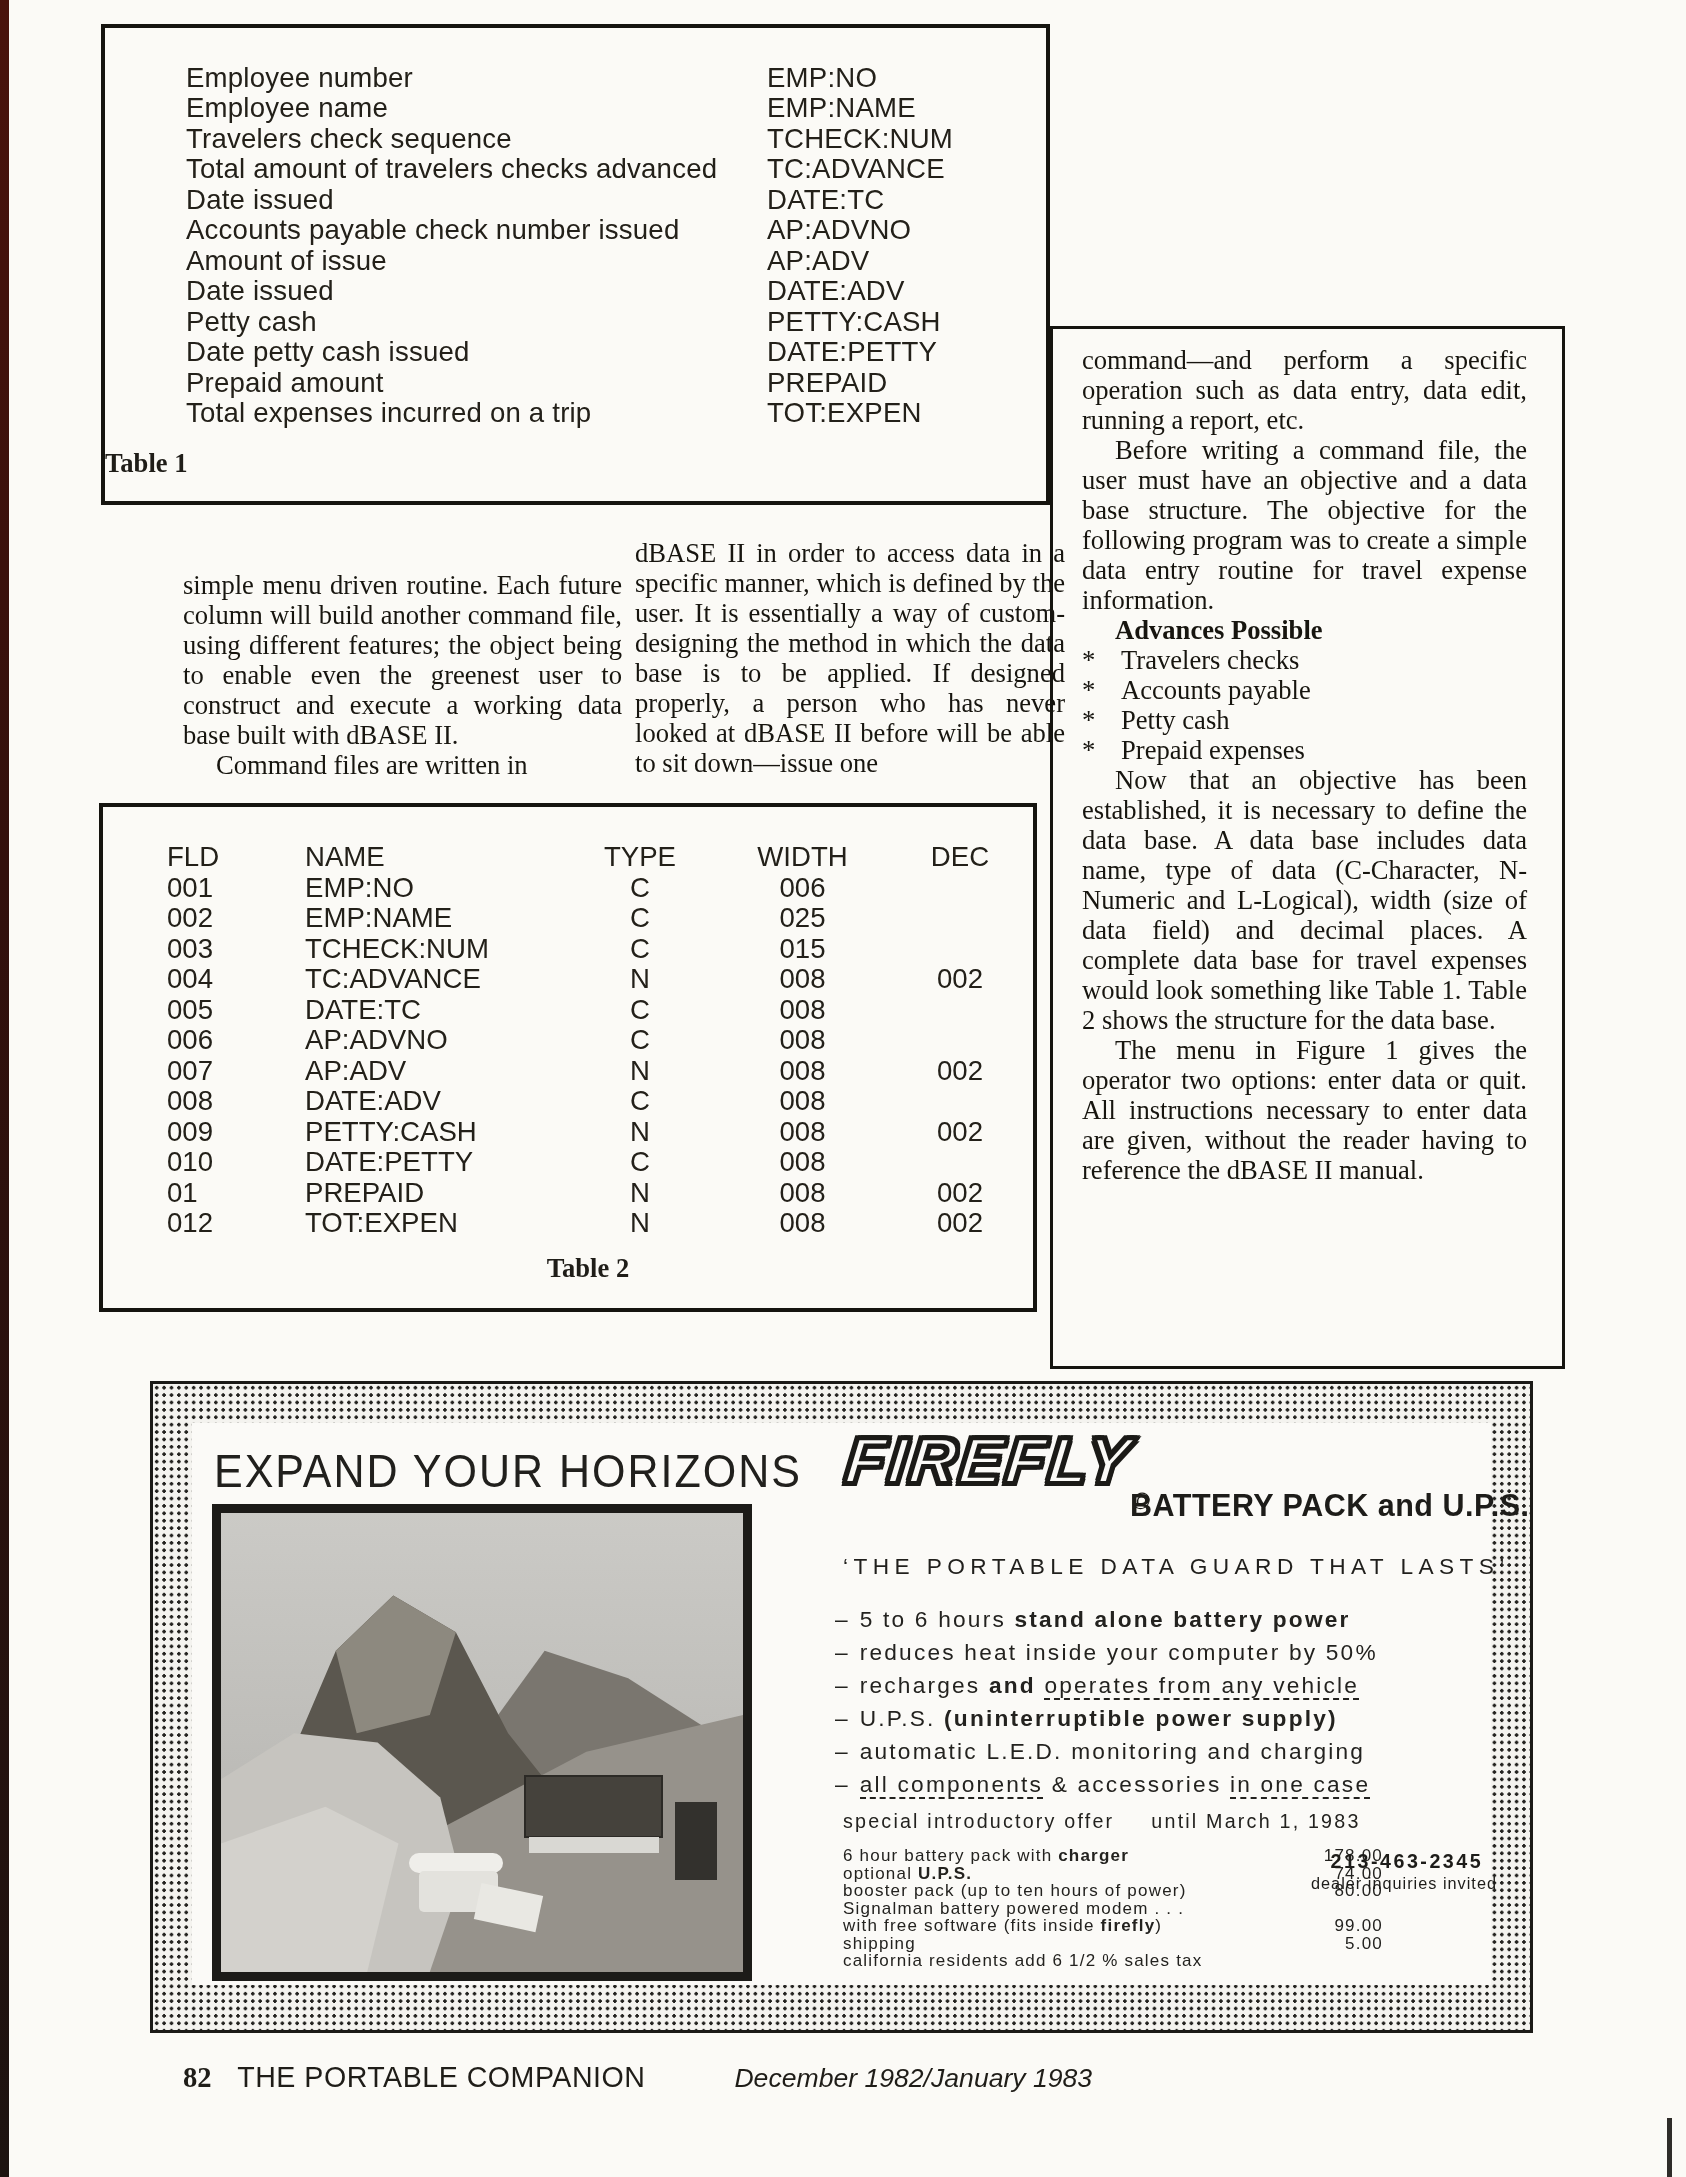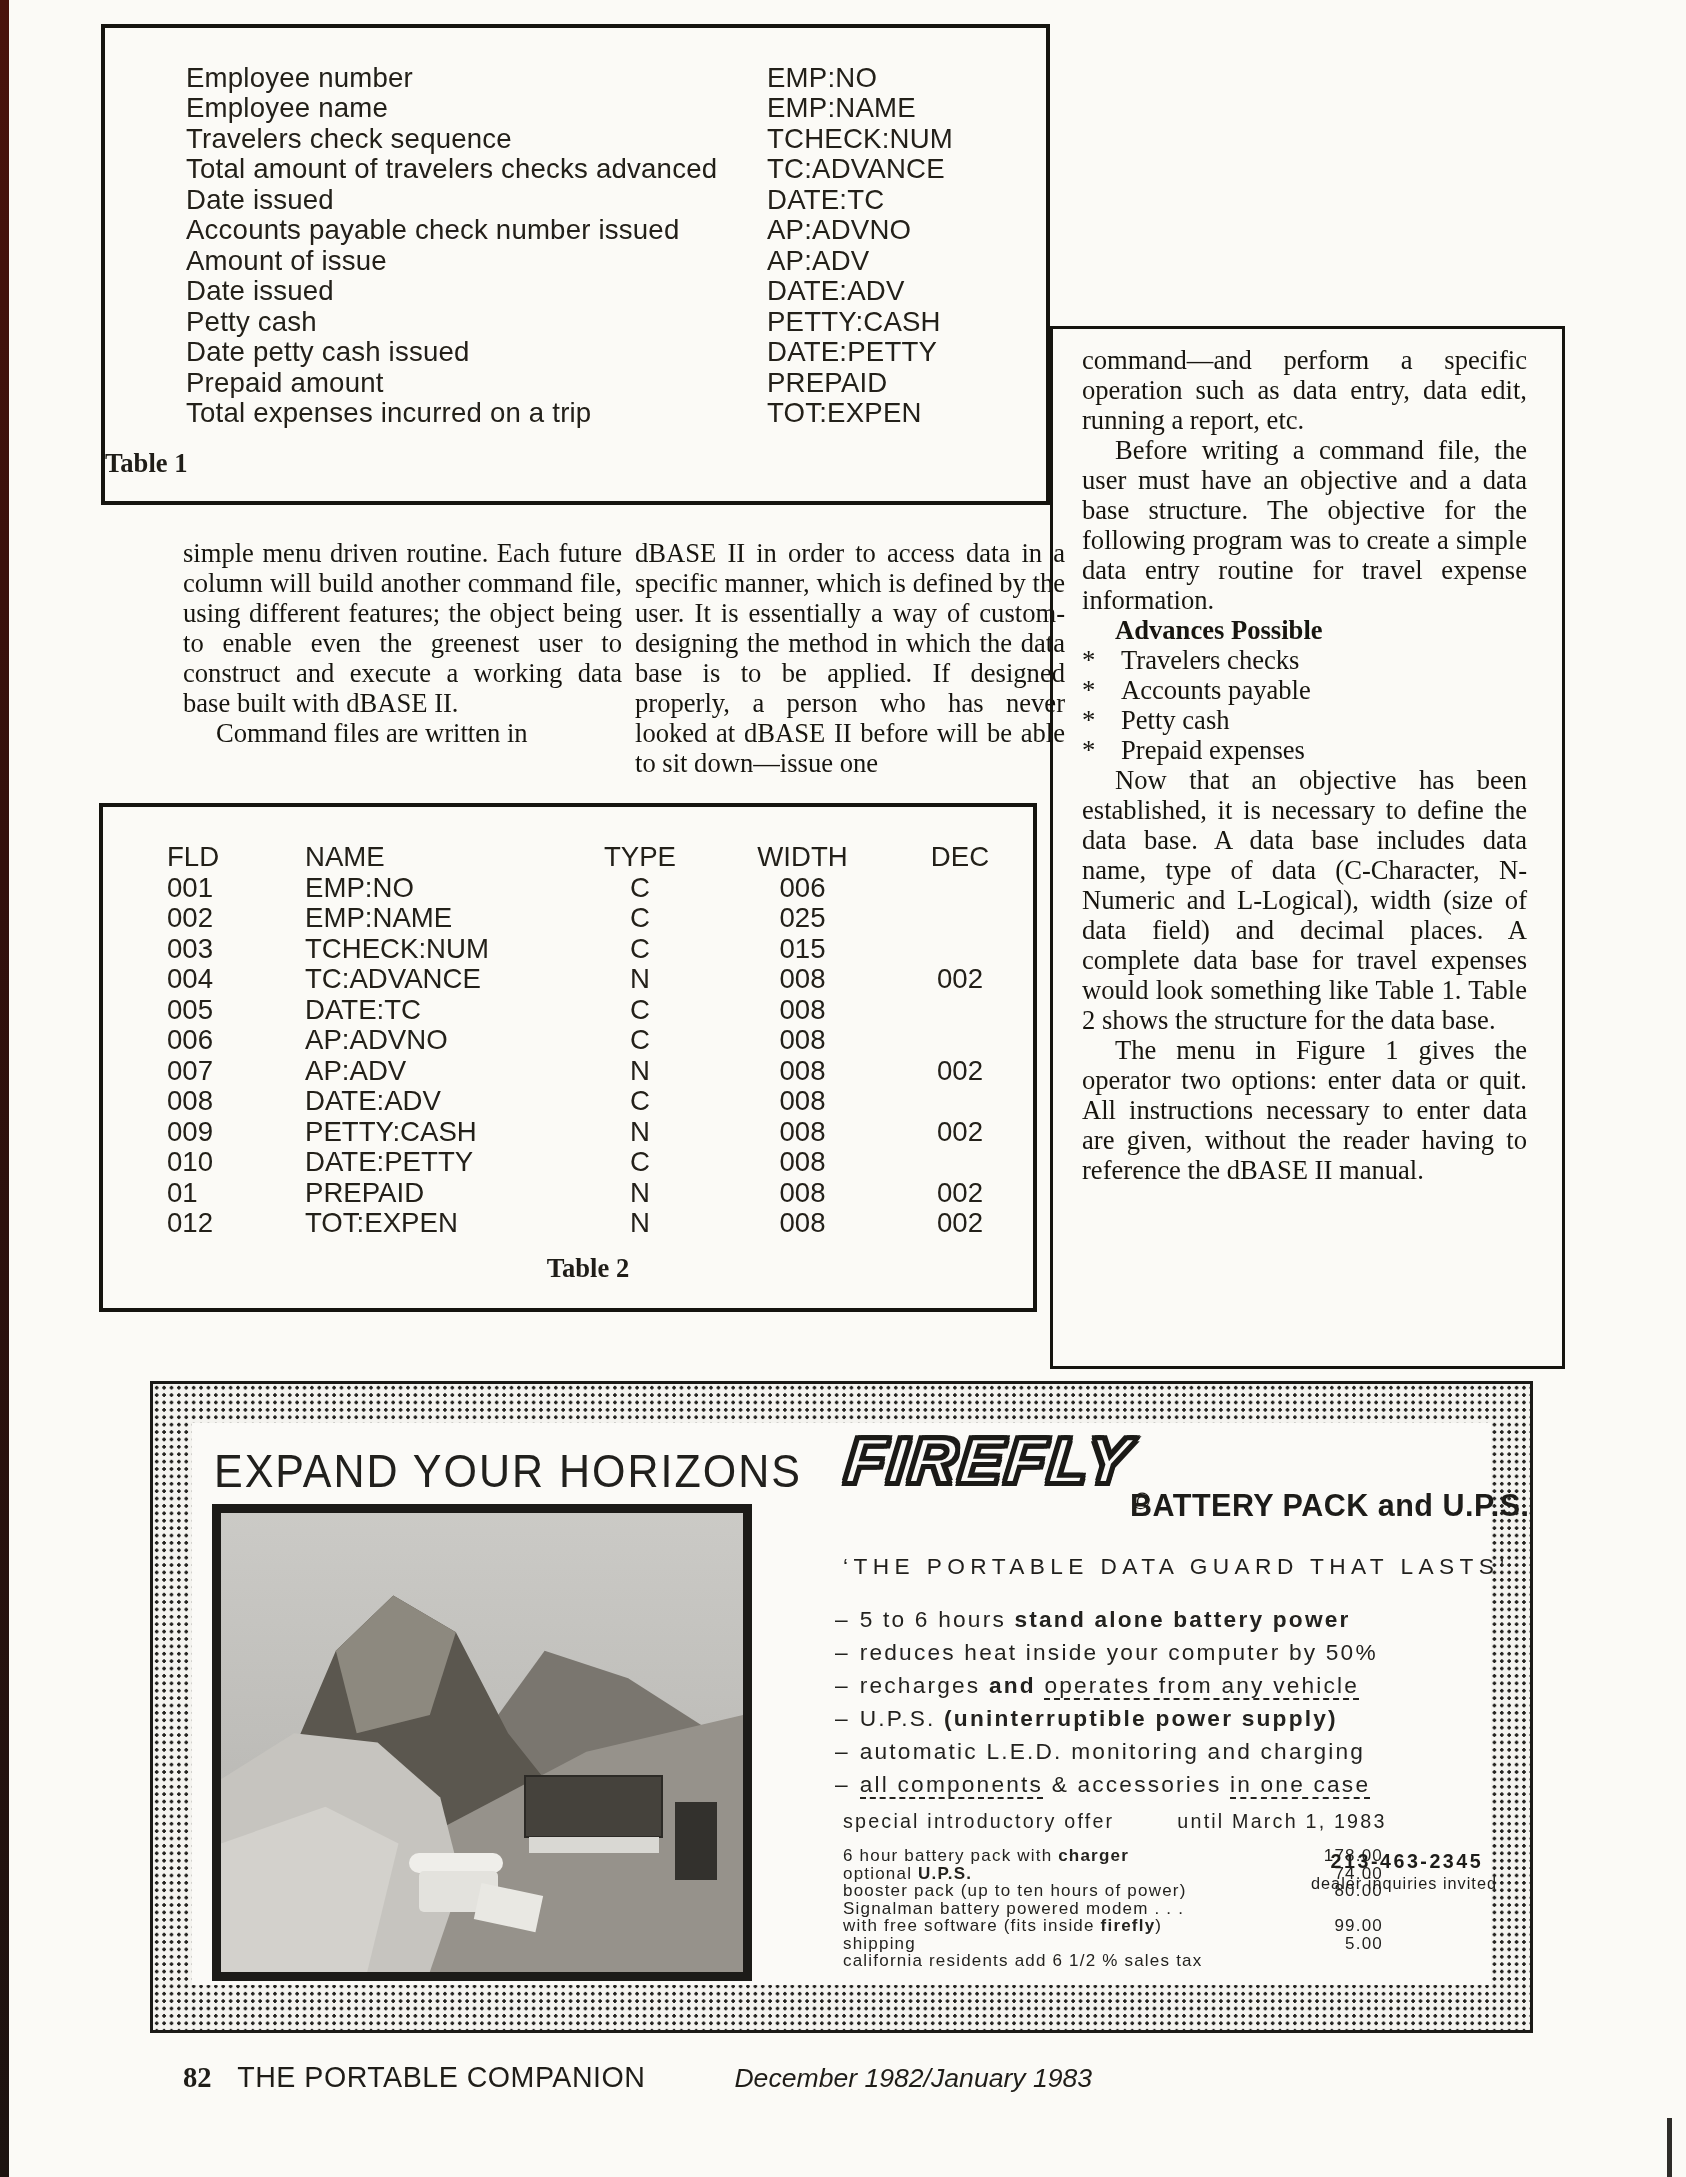--- a/index.html
+++ b/index.html
@@ -20,21 +20,21 @@
 
   
   .rpanel{position:absolute;left:1050px;top:326px;width:515px;height:1043px;
           border:3.9px solid #15140f;box-sizing:border-box;}
 
   
   .bodytext{font-family:"Liberation Serif",serif;font-size:26.6px;line-height:30px;
             color:#17150f;text-align:justify;}
   .bodytext p{margin:0;text-indent:33px;}
   .bodytext p.noindent{text-indent:0;}
-  .col1{position:absolute;left:183px;top:538px;width:439px;}
+  .col1{position:absolute;left:183px;top:570px;width:439px;}
   .col2{position:absolute;left:635px;top:538px;width:430px;}
   .col3{position:absolute;left:1082px;top:345px;width:445px;}
   .h-advances{font-weight:bold;margin:26.6px 0 0 0;text-indent:0;text-align:left;}
   .bullet{display:flex;text-align:left;}
   .bullet .m{width:39px;flex:none;}
   .gap-top{margin-top:30.5px;}
 
   
   .t2box{position:absolute;left:99px;top:803px;width:938px;height:509px;
          border:4.9px solid #15140f;box-sizing:border-box;background:#fbfaf6;}
@@ -67,21 +67,21 @@
                    letter-spacing:0.5px;color:#1d1c19;white-space:nowrap;}
   .ad-tagline{position:absolute;left:690px;top:169px;font-size:22.7px;letter-spacing:5.4px;
               color:#201f1c;white-space:nowrap;}
   .ad-features{position:absolute;left:682px;top:219px;width:670px;
                font-size:22.7px;line-height:33px;letter-spacing:2.2px;color:#23221f;}
   .feat{white-space:nowrap;}
   .feat .dash{margin-right:9.9px;}
   .feat.ind{margin-left:27.6px;}
   .ad b,.ad .b{font-weight:bold;}
   .ad .u{border-bottom:2.5px dashed #23221f;padding-bottom:0;}
-  .ad-offer{position:absolute;left:690px;top:426px;width:650px;display:flex;gap:63px;
+  .ad-offer{position:absolute;left:690px;top:426px;width:650px;display:flex;gap:37px;
             font-size:19.7px;letter-spacing:2.2px;color:#23221f;white-space:nowrap;}
   .ad-prices{position:absolute;left:690px;top:463px;width:540px;
              font-size:17px;line-height:17.5px;letter-spacing:1.2px;color:#23221f;}
   .price-line{display:flex;}
   .plabel{flex:1;white-space:nowrap;}
   .pprice{width:83px;text-align:right;flex:none;}
   .ad-address{position:absolute;left:1080px;top:463px;width:264px;
               font-weight:bold;font-size:17.7px;line-height:17.3px;letter-spacing:1.6px;
               color:#1d1c19;}
   .aline.r{text-align:right;}

